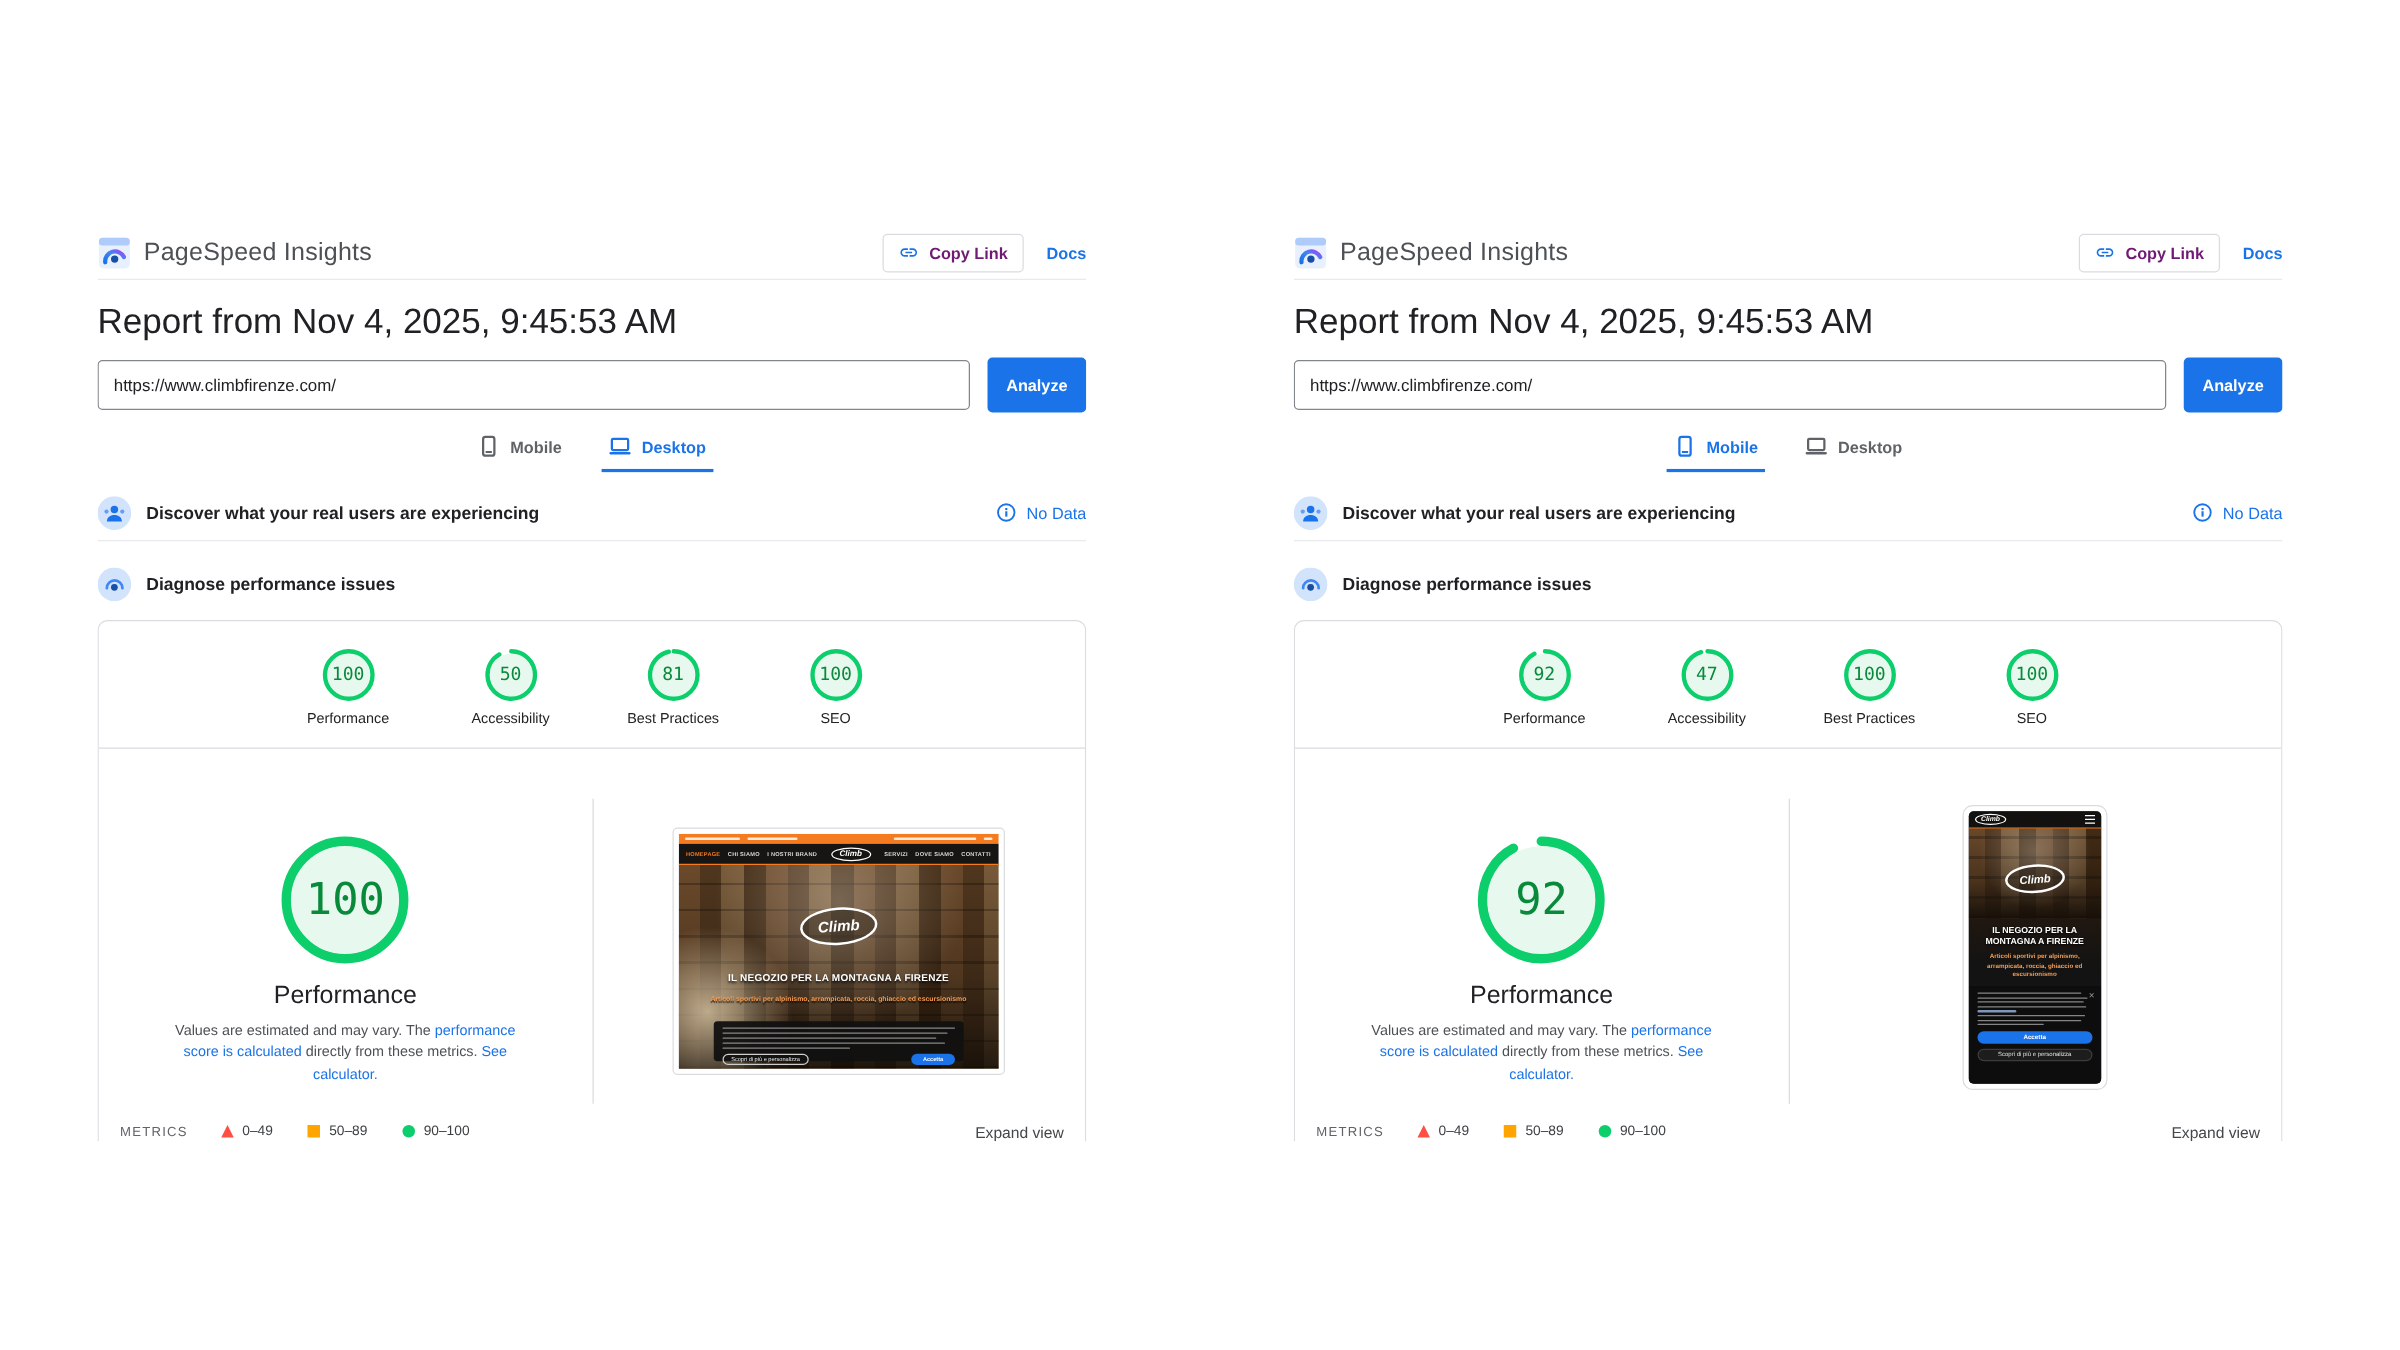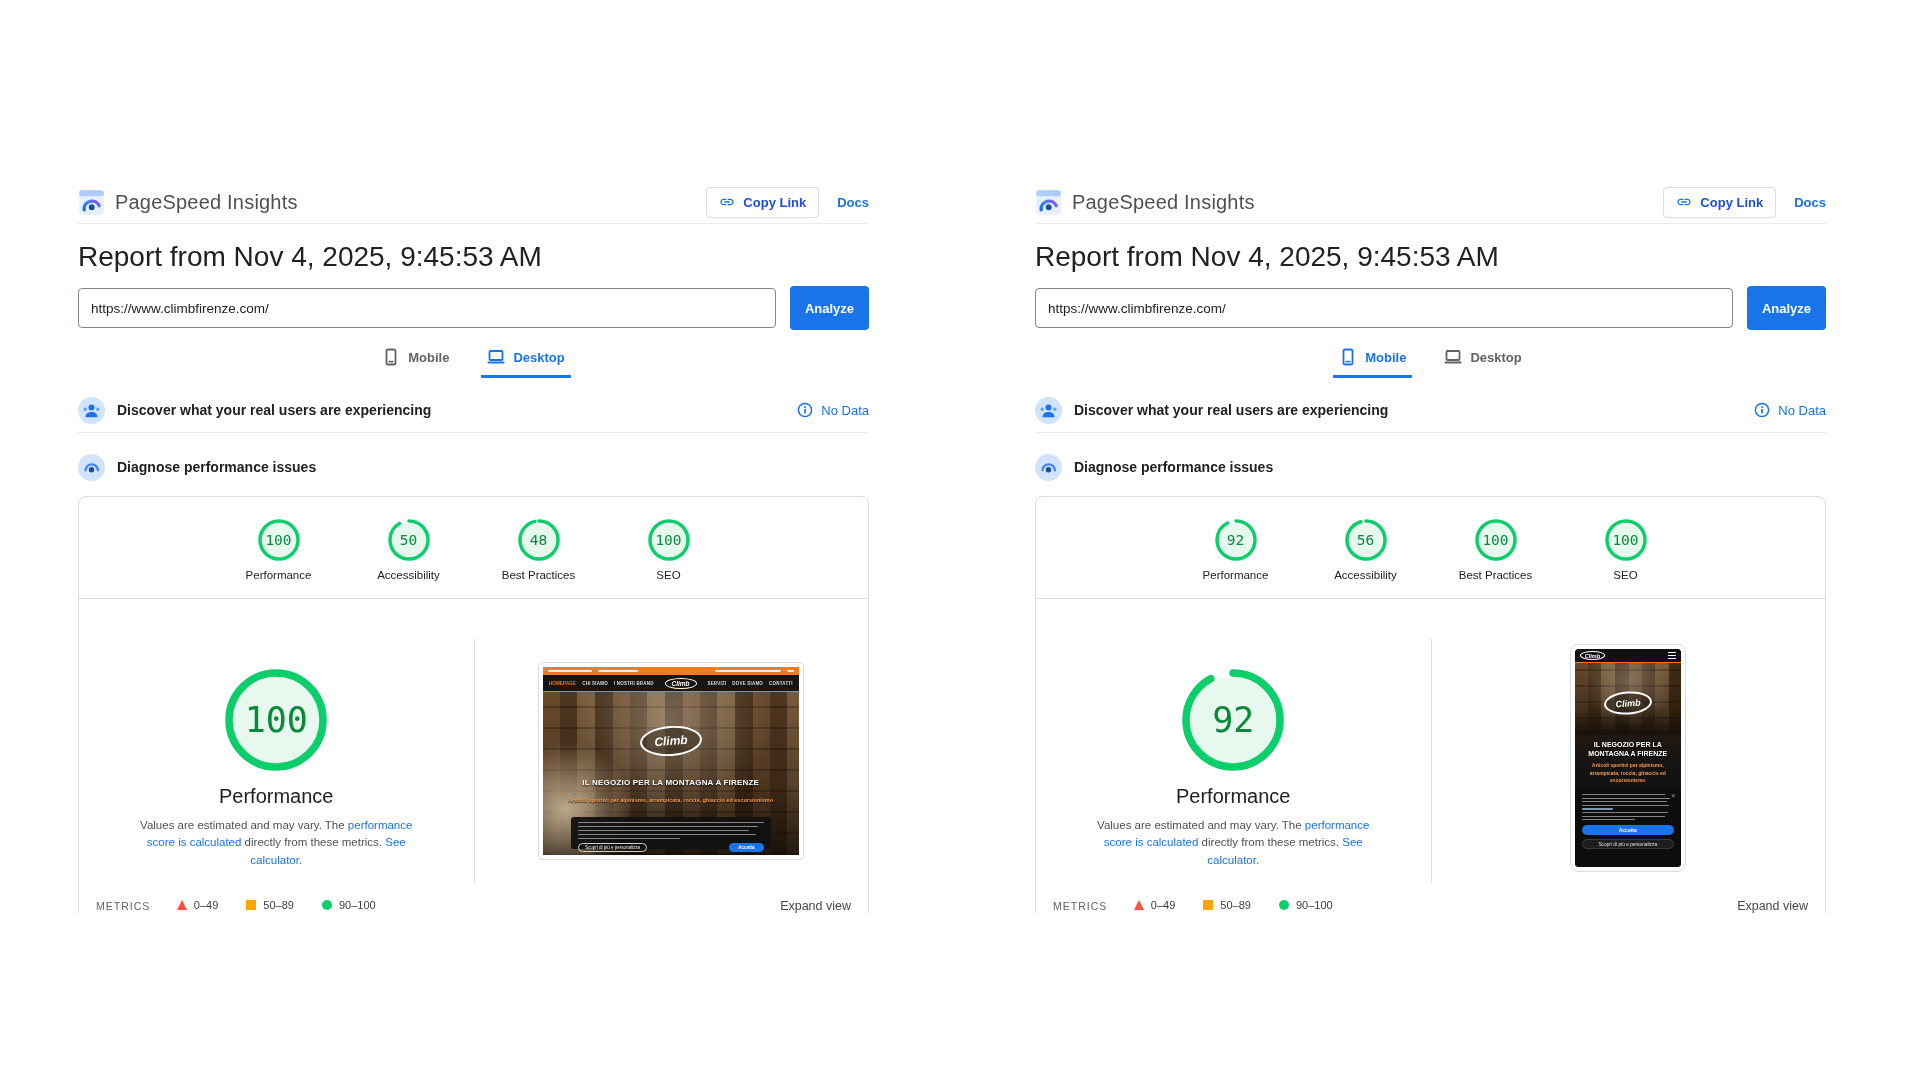--- a/index.html
+++ b/index.html
@@ -10,21 +10,21 @@
   #panel-desktop { left:78px; }
   #panel-mobile  { left:1035px; }
 
   
   .psi-header { display:flex; align-items:center; height:34px; }
   .psi-logo { width:27px; height:27px; margin-right:10px; flex:0 0 auto; }
   .psi-title { font-size:20px; color:#4d5156; letter-spacing:.2px; }
   .header-actions { margin-left:auto; display:flex; align-items:center; gap:18px; }
   .copy-link-btn { display:inline-flex; align-items:center; gap:8px; height:31px; padding:0 12px;
                    background:#fff; border:1px solid #dadce0; border-radius:4px;
-                   color:#1d4ed8; font-size:13px; font-weight:700; cursor:pointer; }
+                   color:#701a75; font-size:13px; font-weight:700; cursor:pointer; }
   .docs-link { color:#1a73e8; font-size:13px; font-weight:700; text-decoration:none; }
   .header-divider { border-bottom:1px solid #e8eaed; margin-top:4px; }
 
   
   .report-title { margin-top:17px; font-size:28px; font-weight:500; color:#202124; }
   .url-row { margin-top:13px; display:flex; align-items:center; }
   .url-input { flex:1; height:40px; border:1px solid #80868b; border-radius:4px;
                padding:0 12px; font-size:13.5px; color:#202124; font-family:"Liberation Sans",sans-serif; }
   .analyze-btn { margin-left:14px; width:79px; height:44px; background:#1a73e8; color:#fff;
                  border:none; border-radius:4px; font-size:13px; font-weight:700; cursor:pointer; }
@@ -283,21 +283,21 @@
           <div class="score-num">50</div>
         </div>
         <div class="score-label">Accessibility</div>
       </div>
       <div class="score-item">
         <div class="score-circle">
           <svg viewBox="0 0 44 44">
               <circle cx="22" cy="22" r="17" fill="#e7f8ee"></circle>
               <circle cx="22" cy="22" r="19" fill="none" stroke="#0cce6b" stroke-width="3.5" stroke-linecap="round" transform="rotate(-90 22 22)" stroke-dasharray="114.61 119.38"></circle>
             </svg>
-          <div class="score-num">48</div>
+          <div class="score-num">81</div>
         </div>
         <div class="score-label">Best Practices</div>
       </div>
       <div class="score-item">
         <div class="score-circle">
           <svg viewBox="0 0 44 44">
               <circle cx="22" cy="22" r="17" fill="#e7f8ee"></circle>
               <circle cx="22" cy="22" r="19" fill="none" stroke="#0cce6b" stroke-width="3.5" stroke-linecap="round" transform="rotate(-90 22 22)" stroke-dasharray="119.38 119.38"></circle>
             </svg>
           <div class="score-num">100</div>
@@ -460,21 +460,21 @@
           <div class="score-num">92</div>
         </div>
         <div class="score-label">Performance</div>
       </div>
       <div class="score-item">
         <div class="score-circle">
           <svg viewBox="0 0 44 44">
               <circle cx="22" cy="22" r="17" fill="#e7f8ee"></circle>
               <circle cx="22" cy="22" r="19" fill="none" stroke="#0cce6b" stroke-width="3.5" stroke-linecap="round" transform="rotate(-90 22 22)" stroke-dasharray="113.41 119.38"></circle>
             </svg>
-          <div class="score-num">56</div>
+          <div class="score-num">47</div>
         </div>
         <div class="score-label">Accessibility</div>
       </div>
       <div class="score-item">
         <div class="score-circle">
           <svg viewBox="0 0 44 44">
               <circle cx="22" cy="22" r="17" fill="#e7f8ee"></circle>
               <circle cx="22" cy="22" r="19" fill="none" stroke="#0cce6b" stroke-width="3.5" stroke-linecap="round" transform="rotate(-90 22 22)" stroke-dasharray="119.38 119.38"></circle>
             </svg>
           <div class="score-num">100</div>

